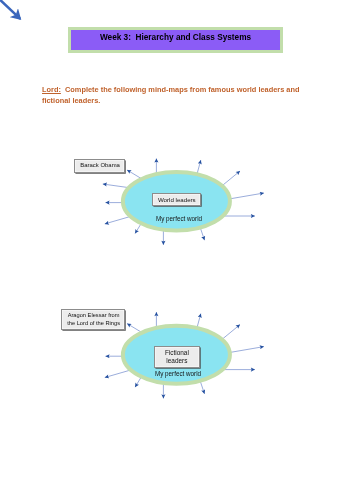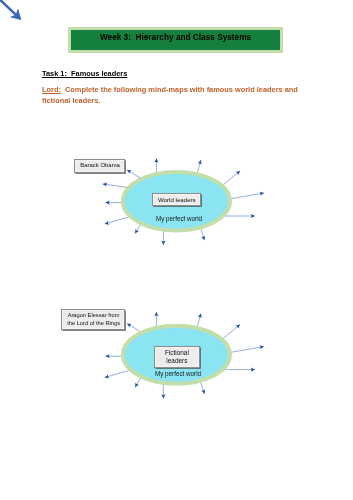--- a/index.html
+++ b/index.html
@@ -1,19 +1,19 @@
 <!DOCTYPE html>
 <html><head>
 <meta charset="utf-8">
 <style>
   html,body{margin:0;padding:0;}
   body{width:353px;height:500px;background:#ffffff;font-family:"Liberation Sans",sans-serif;position:relative;overflow:hidden;-webkit-font-smoothing:antialiased;}
   *{-webkit-font-smoothing:antialiased;}
   .page{position:absolute;left:0;top:0;width:353px;height:500px;background:#fff;}
-  .banner{position:absolute;left:68px;top:27px;width:215px;height:26px;background:#15803d;border:3.5px solid #C2DEAB;box-sizing:border-box;}
+  .banner{position:absolute;left:68px;top:27px;width:215px;height:26px;background:#8b5cf6;border:3.5px solid #C2DEAB;box-sizing:border-box;}
   .banner-text{position:absolute;transform:translateZ(0);left:0;right:0;top:3.4px;text-align:center;font-size:8.25px;font-weight:bold;color:#000;white-space:pre;}
   .task{position:absolute;transform:translateZ(0);left:42px;top:69.3px;font-size:7.4px;font-weight:bold;color:#000;text-decoration:underline;white-space:pre;}
   .easy{position:absolute;transform:translateZ(0);left:42px;top:85.3px;width:272px;font-size:7.4px;font-weight:bold;color:#C0622C;line-height:10.9px;white-space:pre-wrap;}
   .easy u{text-decoration:underline;}
   .layer{position:absolute;left:0;top:0;width:353px;height:500px;}
   .nodebox,.centerbox{position:absolute;will-change:transform;transform:translateZ(0);background:#ECECEC;border:0.75px solid #8C8C8C;
            box-shadow:inset 0 0 0 0.5px #FCFCFC, 1.1px 1.1px 0 -0.3px rgba(70,70,70,0.85);
            display:flex;align-items:center;justify-content:center;text-align:center;
            color:#111111;font-size:5.85px;line-height:7.3px;box-sizing:border-box;}
   .subtitle{position:absolute;will-change:transform;transform:translateZ(0);text-align:center;font-size:6.3px;color:#151515;white-space:nowrap;}
@@ -66,23 +66,22 @@
       <line x1="134.1" y1="369.0" x2="104.8" y2="377.5" marker-end="url(#ah)"></line>
       <line x1="126.9" y1="356.2" x2="105.5" y2="356.2" marker-end="url(#ah)"></line>
     </g>
     <ellipse cx="176.4" cy="354.8" rx="53.5" ry="29.0" fill="#8AE4F1" stroke="#C2DEAB" stroke-width="4"></ellipse>
   </svg>
 
   <div class="banner">
     <div class="banner-text">Week 3:  Hierarchy and Class Systems</div>
   </div>
 
-  <div class="task">Task 1:  Famous leaders</div>
 
-  <div class="easy"><u>Lord:</u><span>  Complete the following mind-maps with famous world leaders and fictional leaders.</span></div>
+  <div class="easy"><u>Lord:</u><span>  Complete the following mind-maps from famous world leaders and fictional leaders.</span></div>
 
   <div class="nodebox" style="left:74.3px;top:159px;width:50.6px;height:13.5px;font-size:5.95px;padding-left:1.6px;">
     <span>Barack Obama</span>
   </div>
   <div class="centerbox" style="left:152px;top:192.6px;width:48.6px;height:12.9px;font-size:6.15px;padding-left:1px;">
     <span>World leaders</span>
   </div>
   <div class="subtitle" style="left:128.6px;top:215.2px;width:100px;">
     <span>My perfect world</span>
   </div>

